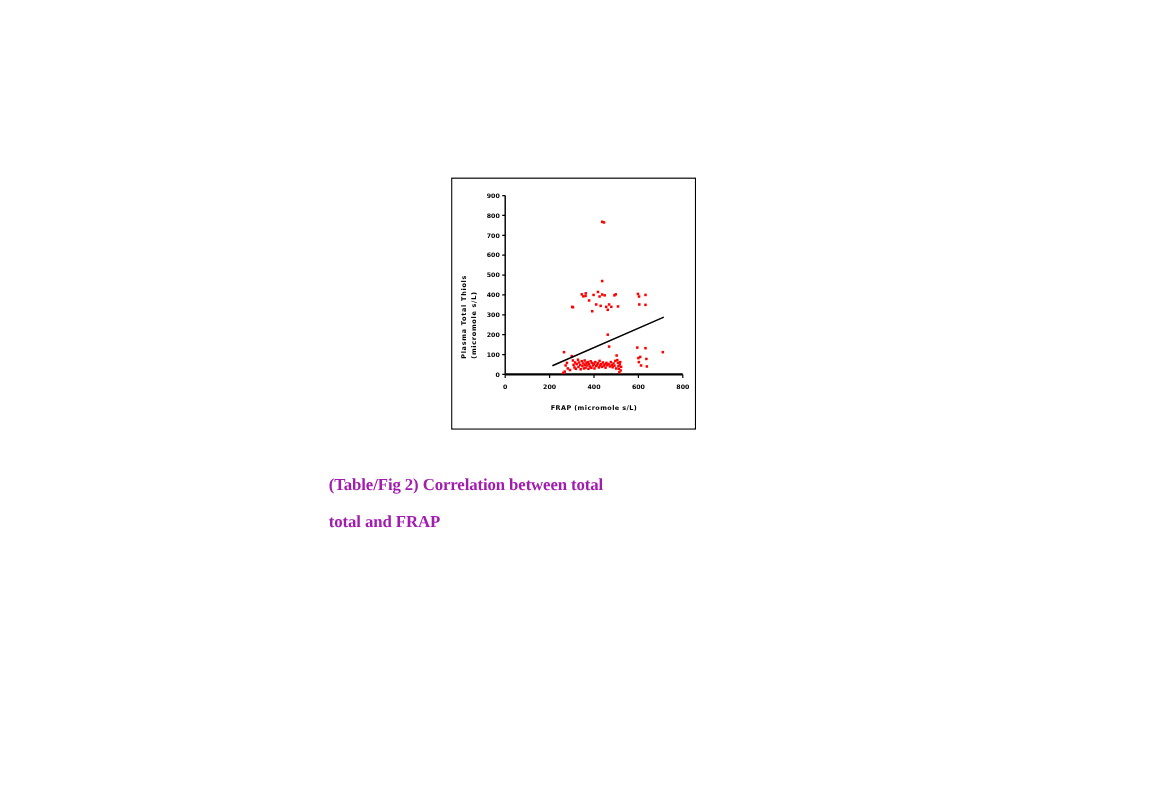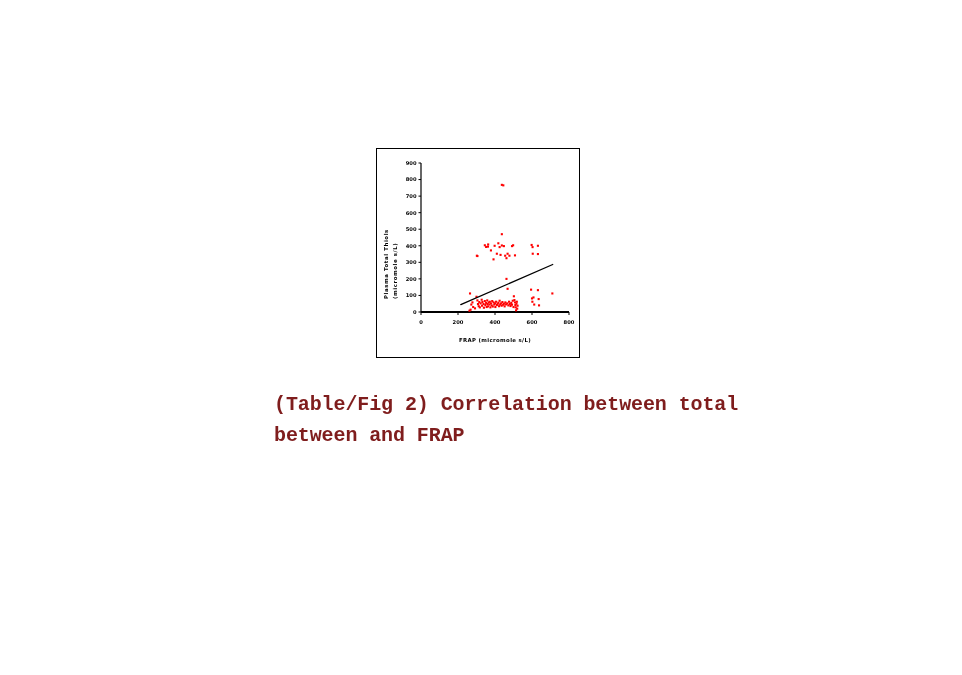--- a/index.html
+++ b/index.html
@@ -32,25 +32,25 @@
     width: 202px;
     height: 208px;
   }
 
   
   #figure-caption {
     position: absolute;
     left: 274px;
     top: 389px;
     width: 470px;
-    font-family: Liberation Mono, monospace;
-    font-weight: bold;
-    font-size: 20px;
+    font-family: Liberation Serif, serif;
+    font-weight: bold;
+    font-size: 14px;
     line-height: 31px;
-    color: #7f1d1d;
+    color: #a21caf;
     letter-spacing: -0.1px;
   }
 
   .cap-line { display: block; white-space: pre; }
 
   
   .axis-tick-text {
     font-family: "DejaVu Sans", sans-serif;
     font-size: 5.2px;
     font-weight: bold;
@@ -239,14 +239,14 @@
       <text class="axis-title-y" transform="translate(11,150) rotate(-90)">Plasma Total Thiols</text>
       <text class="axis-title-y" transform="translate(20,150) rotate(-90)">(micromole s/L)</text>
     </g>
 
     <text class="axis-title-text" x="118" y="193" text-anchor="middle">FRAP (micromole s/L)</text>
   </svg>
 </div>
 
 <div id="figure-caption">
   <span class="cap-line">(Table/Fig 2) Correlation between total</span>
-  <span class="cap-line">between and FRAP</span>
+  <span class="cap-line">total and FRAP</span>
 </div>
 
 </body></html>

